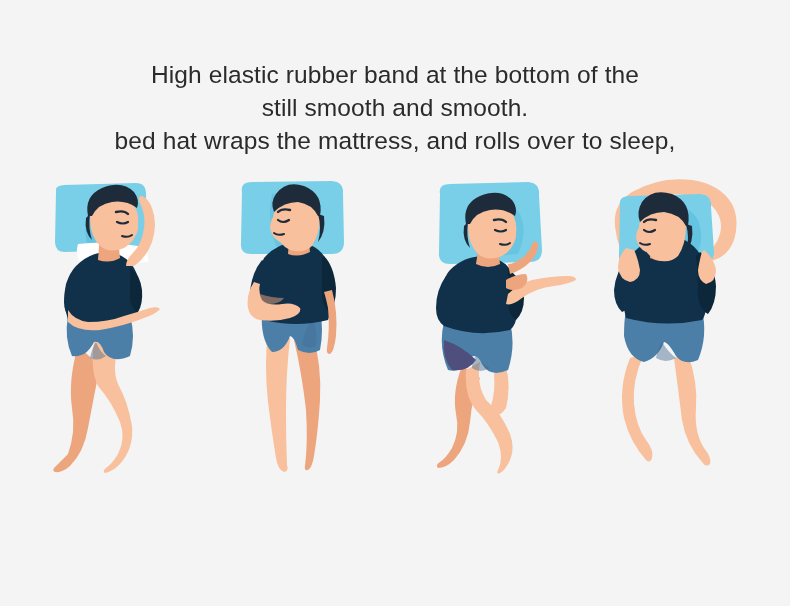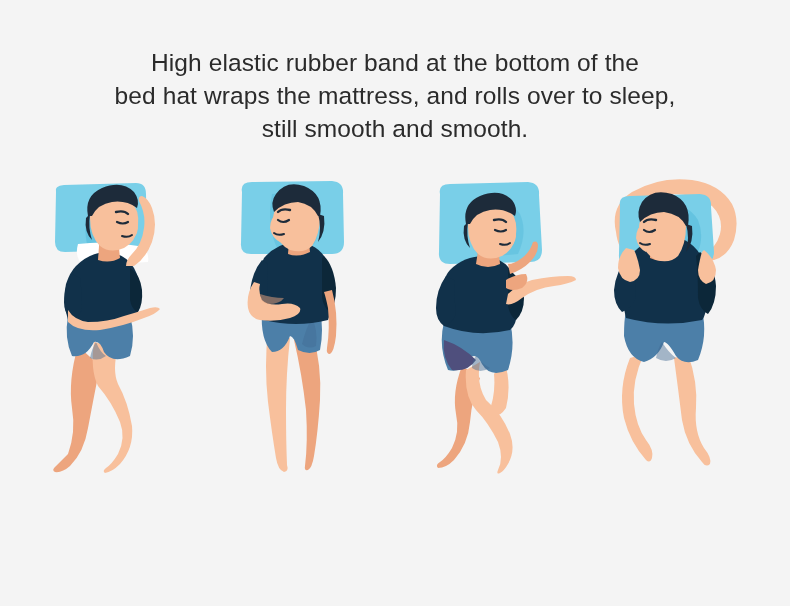--- a/index.html
+++ b/index.html
@@ -15,21 +15,21 @@
   }
   .page {
     position: relative;
     width: 790px;
     height: 606px;
     background: #f4f4f4;
     box-sizing: border-box;
   }
   .caption {
     position: absolute;
-    top: 46px;
+    top: 58px;
     left: 0;
     width: 790px;
     text-align: center;
     color: #2b2b2b;
     font-size: 24.5px;
     line-height: 33px;
     font-weight: 400;
     letter-spacing: 0.1px;
     font-family: "Liberation Sans", sans-serif;
   }
@@ -56,22 +56,22 @@
   #fig-3 { left: 418px; }
   #fig-4 { left: 596px; }
 </style>
 </head>
 <body>
 
 <div class="page">
 
   <div class="caption">
     <span class="line">High elastic rubber band at the bottom of the</span>
+    <span class="line">still smooth and smooth.</span>
     <span class="line">bed hat wraps the mattress, and rolls over to sleep,</span>
-    <span class="line">still smooth and smooth.</span>
   </div>
 
   <div class="figures">
 
     <div class="figure" id="fig-1">
       <svg width="160" height="310" viewBox="0 0 160 310" xmlns="http://www.w3.org/2000/svg">
 
         <g>
           <path d="M18 22 Q16 16 26 15 L98 13 Q108 13 108 24 L109 70 Q109 80 98 80 L27 82 Q17 82 17 72 Z" fill="#79cfe8"></path>
           <path d="M62 30 Q84 28 94 44 Q100 58 88 74 L50 78 Q44 56 52 40 Z" fill="#54b9d9" opacity="0.55"></path>

